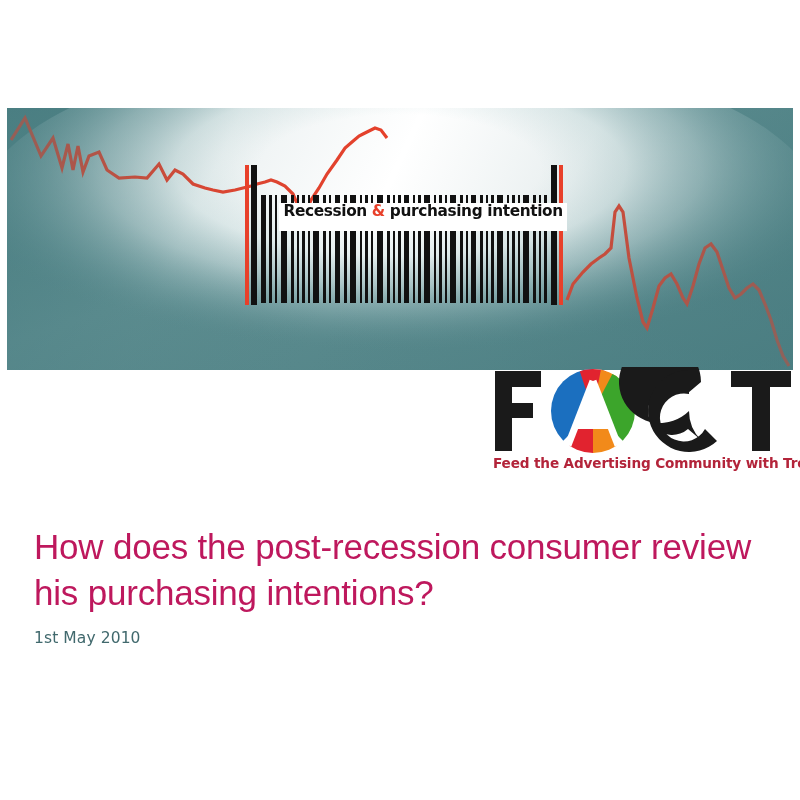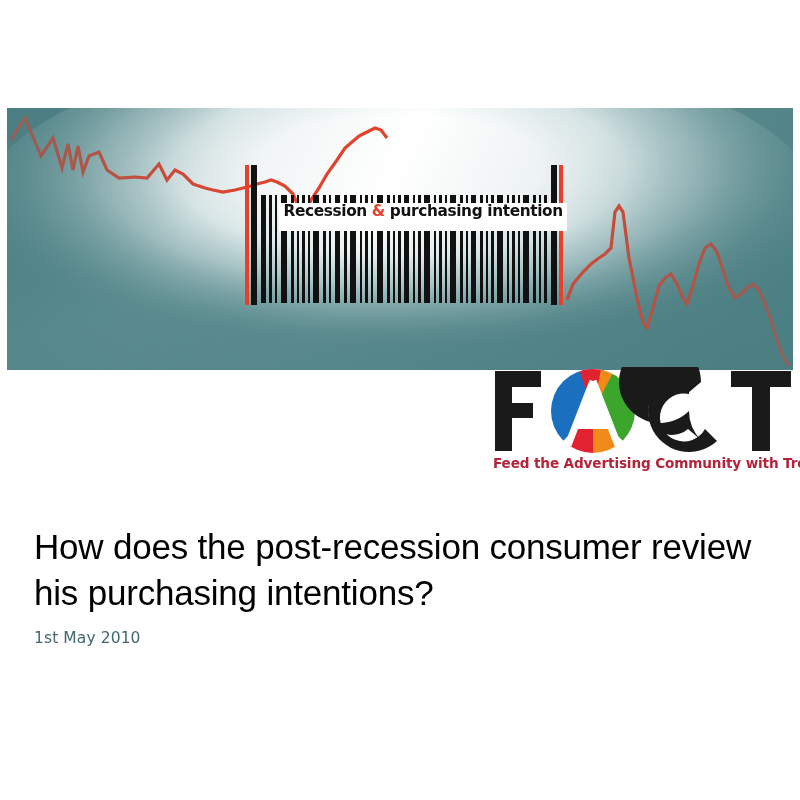--- a/index.html
+++ b/index.html
@@ -143,21 +143,21 @@
   }
 
   
   #slide-title {
     position: absolute;
     left: 34px;
     top: 524px;
     width: 720px;
     font-size: 35px;
     line-height: 1.30;
-    color: #000000;
+    color: #be185d;
     font-weight: normal;
     margin: 0;
     letter-spacing: -0.2px;
   }
   #slide-date {
     position: absolute;
     left: 34px;
     top: 629px;
     font-family: "DejaVu Sans", sans-serif;
     font-size: 15.5px;

